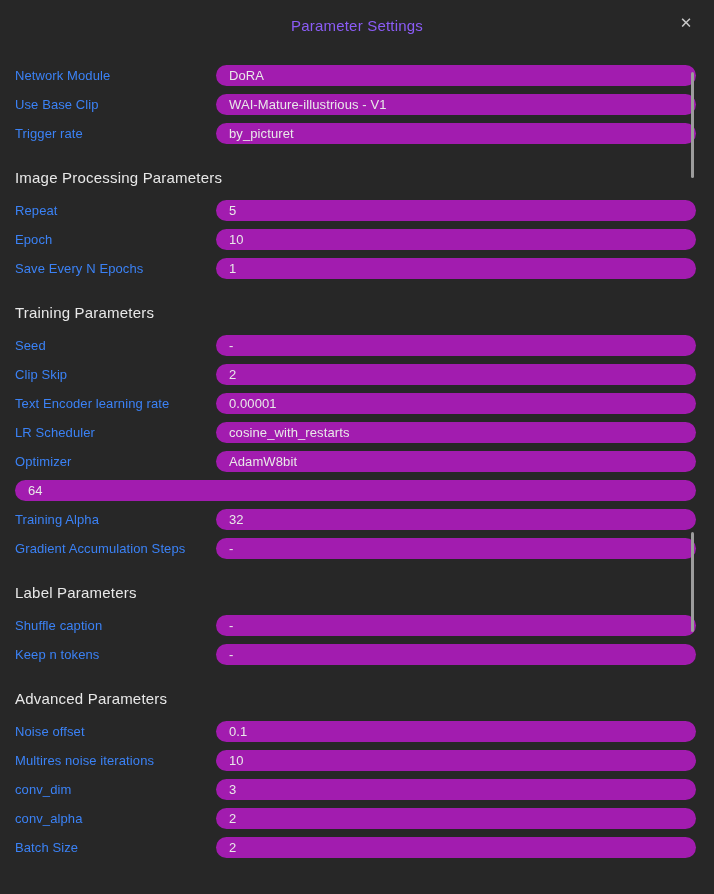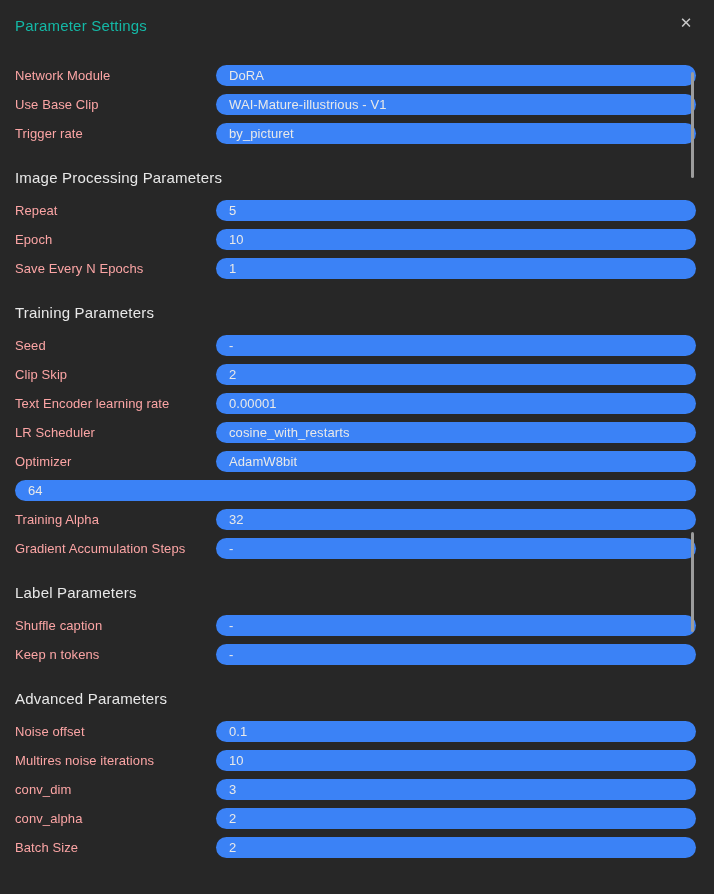--- a/index.html
+++ b/index.html
@@ -24,22 +24,23 @@
   .hdr {
     position: relative;
     height: 36px;
     padding: 16px 15px 0 15px;
     box-sizing: content-box;
   }
   .hdr { height: 20px; }
   .title {
     font-size: 15px;
     line-height: 19px;
-    color: #14b8a6;
+    color: #8b5cf6;
     letter-spacing: 0.2px;
+    text-align: center;
   }
   .close {
     position: absolute;
     top: 14px;
     right: 19px;
     width: 18px;
     height: 18px;
     font-size: 15px;
     line-height: 18px;
     text-align: center;
@@ -55,28 +56,28 @@
   }
   .row {
     display: flex;
     align-items: center;
     height: 29px;
   }
   .row .label {
     flex: none;
     width: 201px;
     font-size: 13px;
-    color: #fca5a5;
+    color: #3b82f6;
     letter-spacing: 0.1px;
     white-space: nowrap;
   }
   .row .field {
     flex: 1;
     height: 21px;
-    background: #3b82f6;
+    background: #a21caf;
     border-radius: 11px;
     display: flex;
     align-items: center;
     padding: 0 13px;
     box-sizing: border-box;
     overflow: hidden;
   }
   .row .field .value {
     font-size: 13px;
     color: #e9e9e9;

